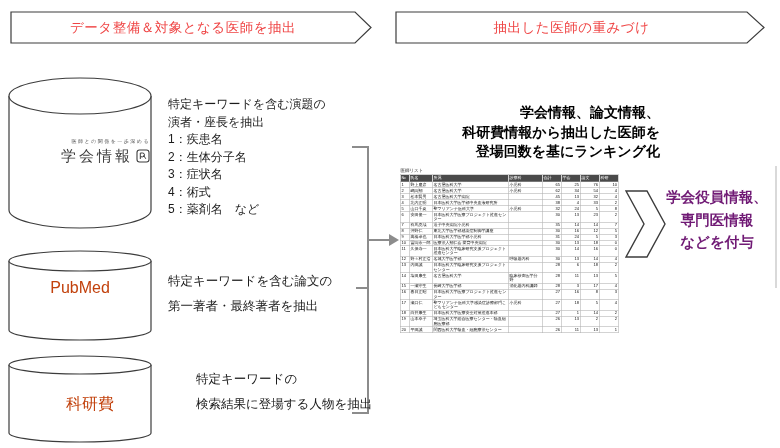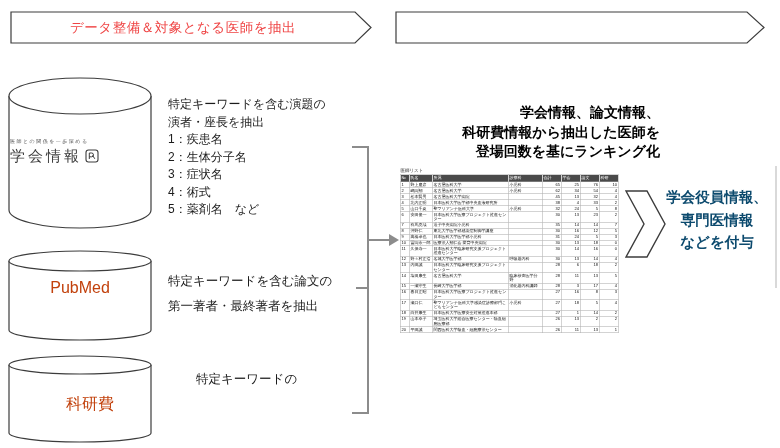--- a/index.html
+++ b/index.html
@@ -14,29 +14,29 @@
     position:relative;width:780px;height:448px;background:#ffffff;
     font-family:"Liberation Sans","DejaVu Sans",sans-serif;color:var(--text);
     overflow:hidden;
   }
   .abs{position:absolute;}
   svg.layer{position:absolute;left:0;top:0;width:780px;height:448px;}
   .banner-label{
     display:flex;align-items:center;justify-content:center;
     font-size:13.5px;letter-spacing:0.5px;color:#ef4444;
   }
-  .logo-block{text-align:left;line-height:1;}
+  .logo-block{text-align:right;line-height:1;}
   .logo-tagline{font-size:5px;letter-spacing:1.5px;color:#555;margin-bottom:4px;}
   .logo-main{display:inline-flex;align-items:center;gap:3px;font-size:15px;
     letter-spacing:3px;color:#3d3d3d;font-weight:500;}
   .cyl-label{font-size:16px;text-align:center;color:#c2410c;}
   .desc{font-size:12px;line-height:17.5px;color:#1c1c1c;white-space:pre;}
   .desc2{font-size:12.5px;line-height:25px;}
   .heading{font-size:14px;font-weight:bold;line-height:19.5px;text-align:right;color:#000;}
-  .out-text{font-size:14.5px;font-weight:bold;line-height:22.5px;text-align:center;color:#0c4a6e;}
+  .out-text{font-size:14.5px;font-weight:bold;line-height:22.5px;text-align:center;color:#701a75;}
   .table-scale{position:absolute;left:400px;top:167px;width:436px;
     transform:scale(0.5);transform-origin:0 0;}
   .list-title{font-size:9px;color:#222;margin:0 0 2px 1px;}
   table.doctor-table{border-collapse:collapse;table-layout:fixed;width:436px;
     font-size:8px;line-height:1.12;color:#111;}
   table.doctor-table th,table.doctor-table td{
     border:1px solid var(--tbl-border);padding:1px 2px;overflow:hidden;
     vertical-align:top;text-align:left;font-weight:normal;}
   table.doctor-table thead th{background:var(--thead-bg);color:#fff;height:11px;}
   table.doctor-table td.num{text-align:right;}
@@ -72,38 +72,39 @@
       <path d="M368,240 H389"></path>
     </g>
     <polygon points="389,234 399,240 389,246" fill="var(--bracket)"></polygon>
 
     <polygon points="626,191 647,191 665,224 647,257 626,257 644,224" fill="#ffffff" stroke="var(--line)" stroke-width="1.4"></polygon>
 
     <line x1="776" y1="166" x2="776" y2="288" stroke="#b3b3b3" stroke-width="1"></line>
   </svg>
 
   <div class="abs banner-label" style="left:11px;top:12px;width:344px;height:31px;">データ整備＆対象となる医師を抽出</div>
+  <div class="abs banner-label" style="left:396px;top:12px;width:351px;height:31px;">抽出した医師の重みづけ</div>
 
   <div class="abs logo-block" style="left:10px;top:139px;width:140px;">
     <div class="logo-tagline">医師との関係を一歩深める</div>
     <div class="logo-main">
       <span>学会情報</span>
       <svg width="14" height="14" viewBox="0 0 14 14">
         <rect x="1" y="1" width="12" height="12" rx="2.5" fill="none" stroke="#3d3d3d" stroke-width="1.1"></rect>
         <path d="M4.3,10 V4 h2.3 a1.9,1.9 0 0 1 0,3.8 H4.3 M7.6,6.4 l2.2,3.4" fill="none" stroke="#3d3d3d" stroke-width="1"></path>
       </svg>
     </div>
   </div>
 
   <div class="abs cyl-label" style="left:10px;top:279px;width:140px;">PubMed</div>
   <div class="abs cyl-label" style="left:26px;top:394px;width:128px;">科研費</div>
 
   <div class="abs desc" style="left:168px;top:96px;"><div>特定キーワードを含む演題の</div><div>演者・座長を抽出</div><div>1：疾患名</div><div>2：生体分子名</div><div>3：症状名</div><div>4：術式</div><div>5：薬剤名　など</div></div>
   <div class="abs desc desc2" style="left:168px;top:269px;"><div>特定キーワードを含む論文の</div><div>第一著者・最終著者を抽出</div></div>
-  <div class="abs desc desc2" style="left:168px;top:367px;margin-left:28px;"><div>特定キーワードの</div></div>
+  <div class="abs desc desc2" style="left:168px;top:367px;margin-left:28px;"><div>特定キーワードの</div><div>検索結果に登場する人物を抽出</div></div>
 
   <div class="abs heading" style="left:398px;top:103px;width:262px;">
       <div>学会情報、論文情報、</div>
       <div>科研費情報から抽出した医師を</div>
       <div>登場回数を基にランキング化</div>
     </div>
 
   <div class="table-scale">
     <div class="list-title">医師リスト</div>
     <table class="doctor-table">

